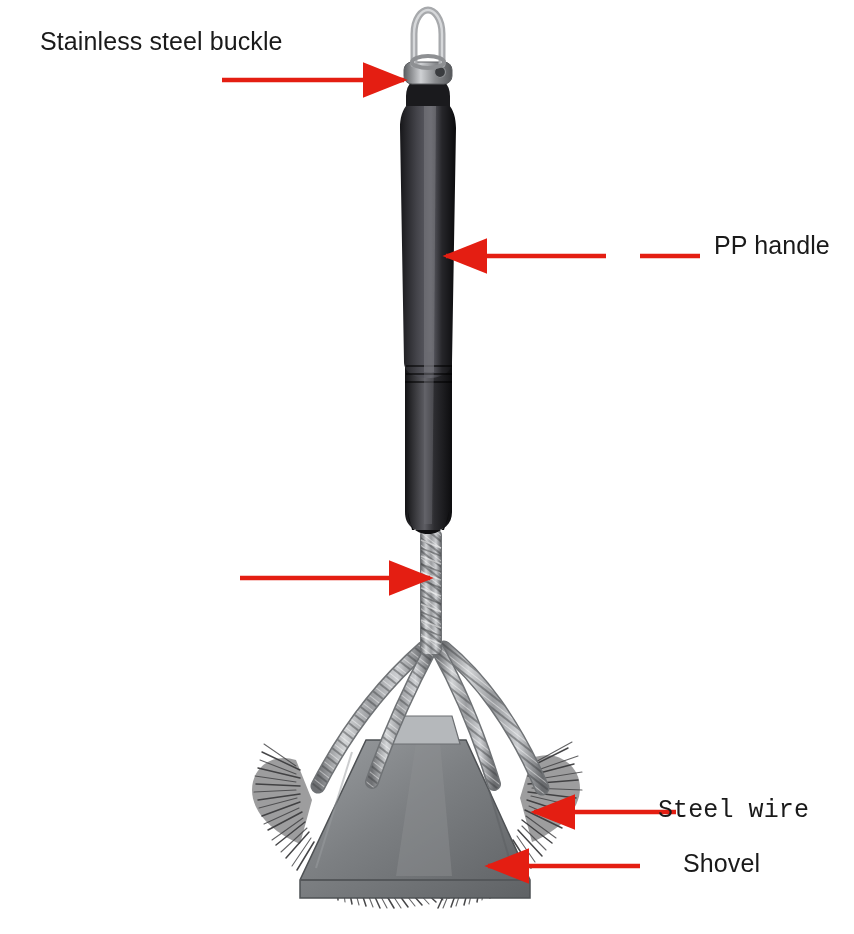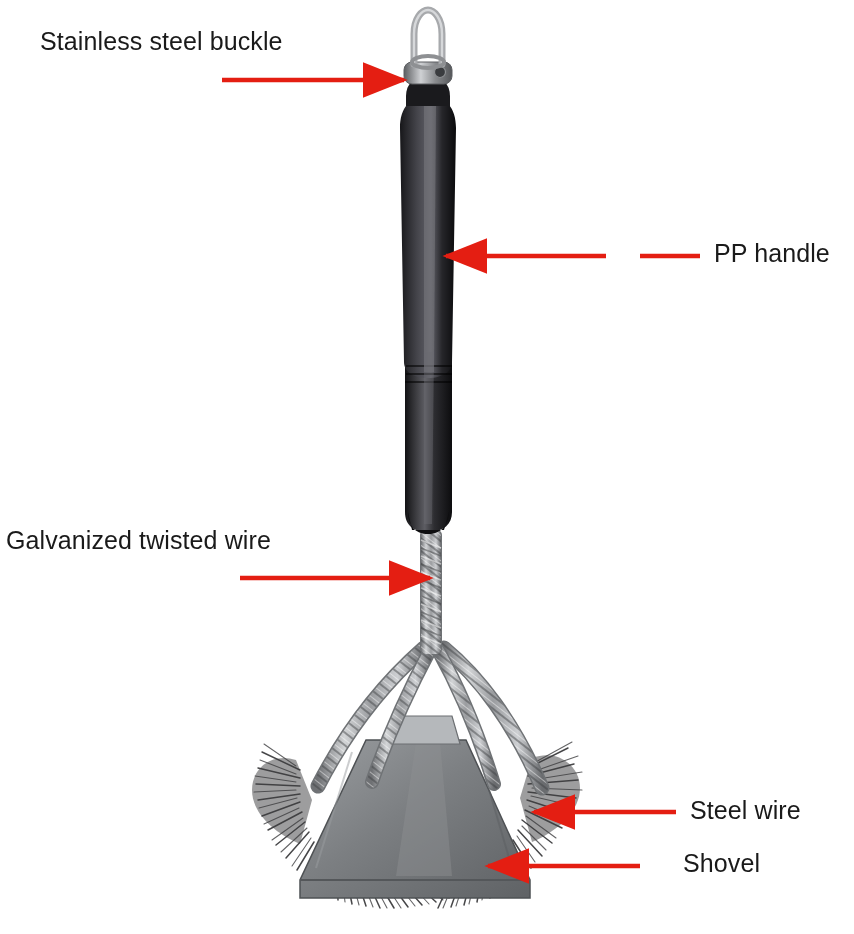--- a/index.html
+++ b/index.html
@@ -26,23 +26,23 @@
   }
   .callout-label {
     position: absolute;
     color: #1a1a1a;
     font-size: 25px;
     line-height: 1;
     white-space: nowrap;
     letter-spacing: 0.1px;
   }
   #lbl-buckle { left: 6px;  top: 29px; margin-left: 34px; }
-  #lbl-pp     { left: 714px; top: 233px; margin-top: 8px; }
+  #lbl-pp     { left: 714px; top: 233px; }
   #lbl-galv   { left: 6px;  top: 528px; }
-  #lbl-steel  { left: 690px; top: 798px; }
+  #lbl-steel  { left: 658px; top: 798px; font-family: Liberation Mono, monospace; }
   #lbl-shovel { left: 655px; top: 851px; margin-left: 28px; }
 </style>
 </head>
 <body>
 
 <div id="stage">
 
   <svg id="product-svg" viewBox="0 0 854 934">
     <defs>
       <linearGradient id="gHandle" x1="0" y1="0" x2="1" y2="0">
@@ -281,19 +281,18 @@
       <line x1="640" y1="866" x2="488" y2="866" marker-end="url(#arrowHead)"></line>
     </g>
 
     <rect x="606" y="250" width="34" height="12" fill="#ffffff"></rect>
   </svg>
 
   <div class="callout-label" id="lbl-buckle">Stainless steel buckle</div>
 
   <div class="callout-label" id="lbl-pp">PP handle</div>
 
-  <div class="callout-label" id="lbl-galv">Galvanized twisted wire</div>
 
   <div class="callout-label" id="lbl-steel">Steel wire</div>
 
   <div class="callout-label" id="lbl-shovel">Shovel</div>
 
 </div>
 
 </body></html>

